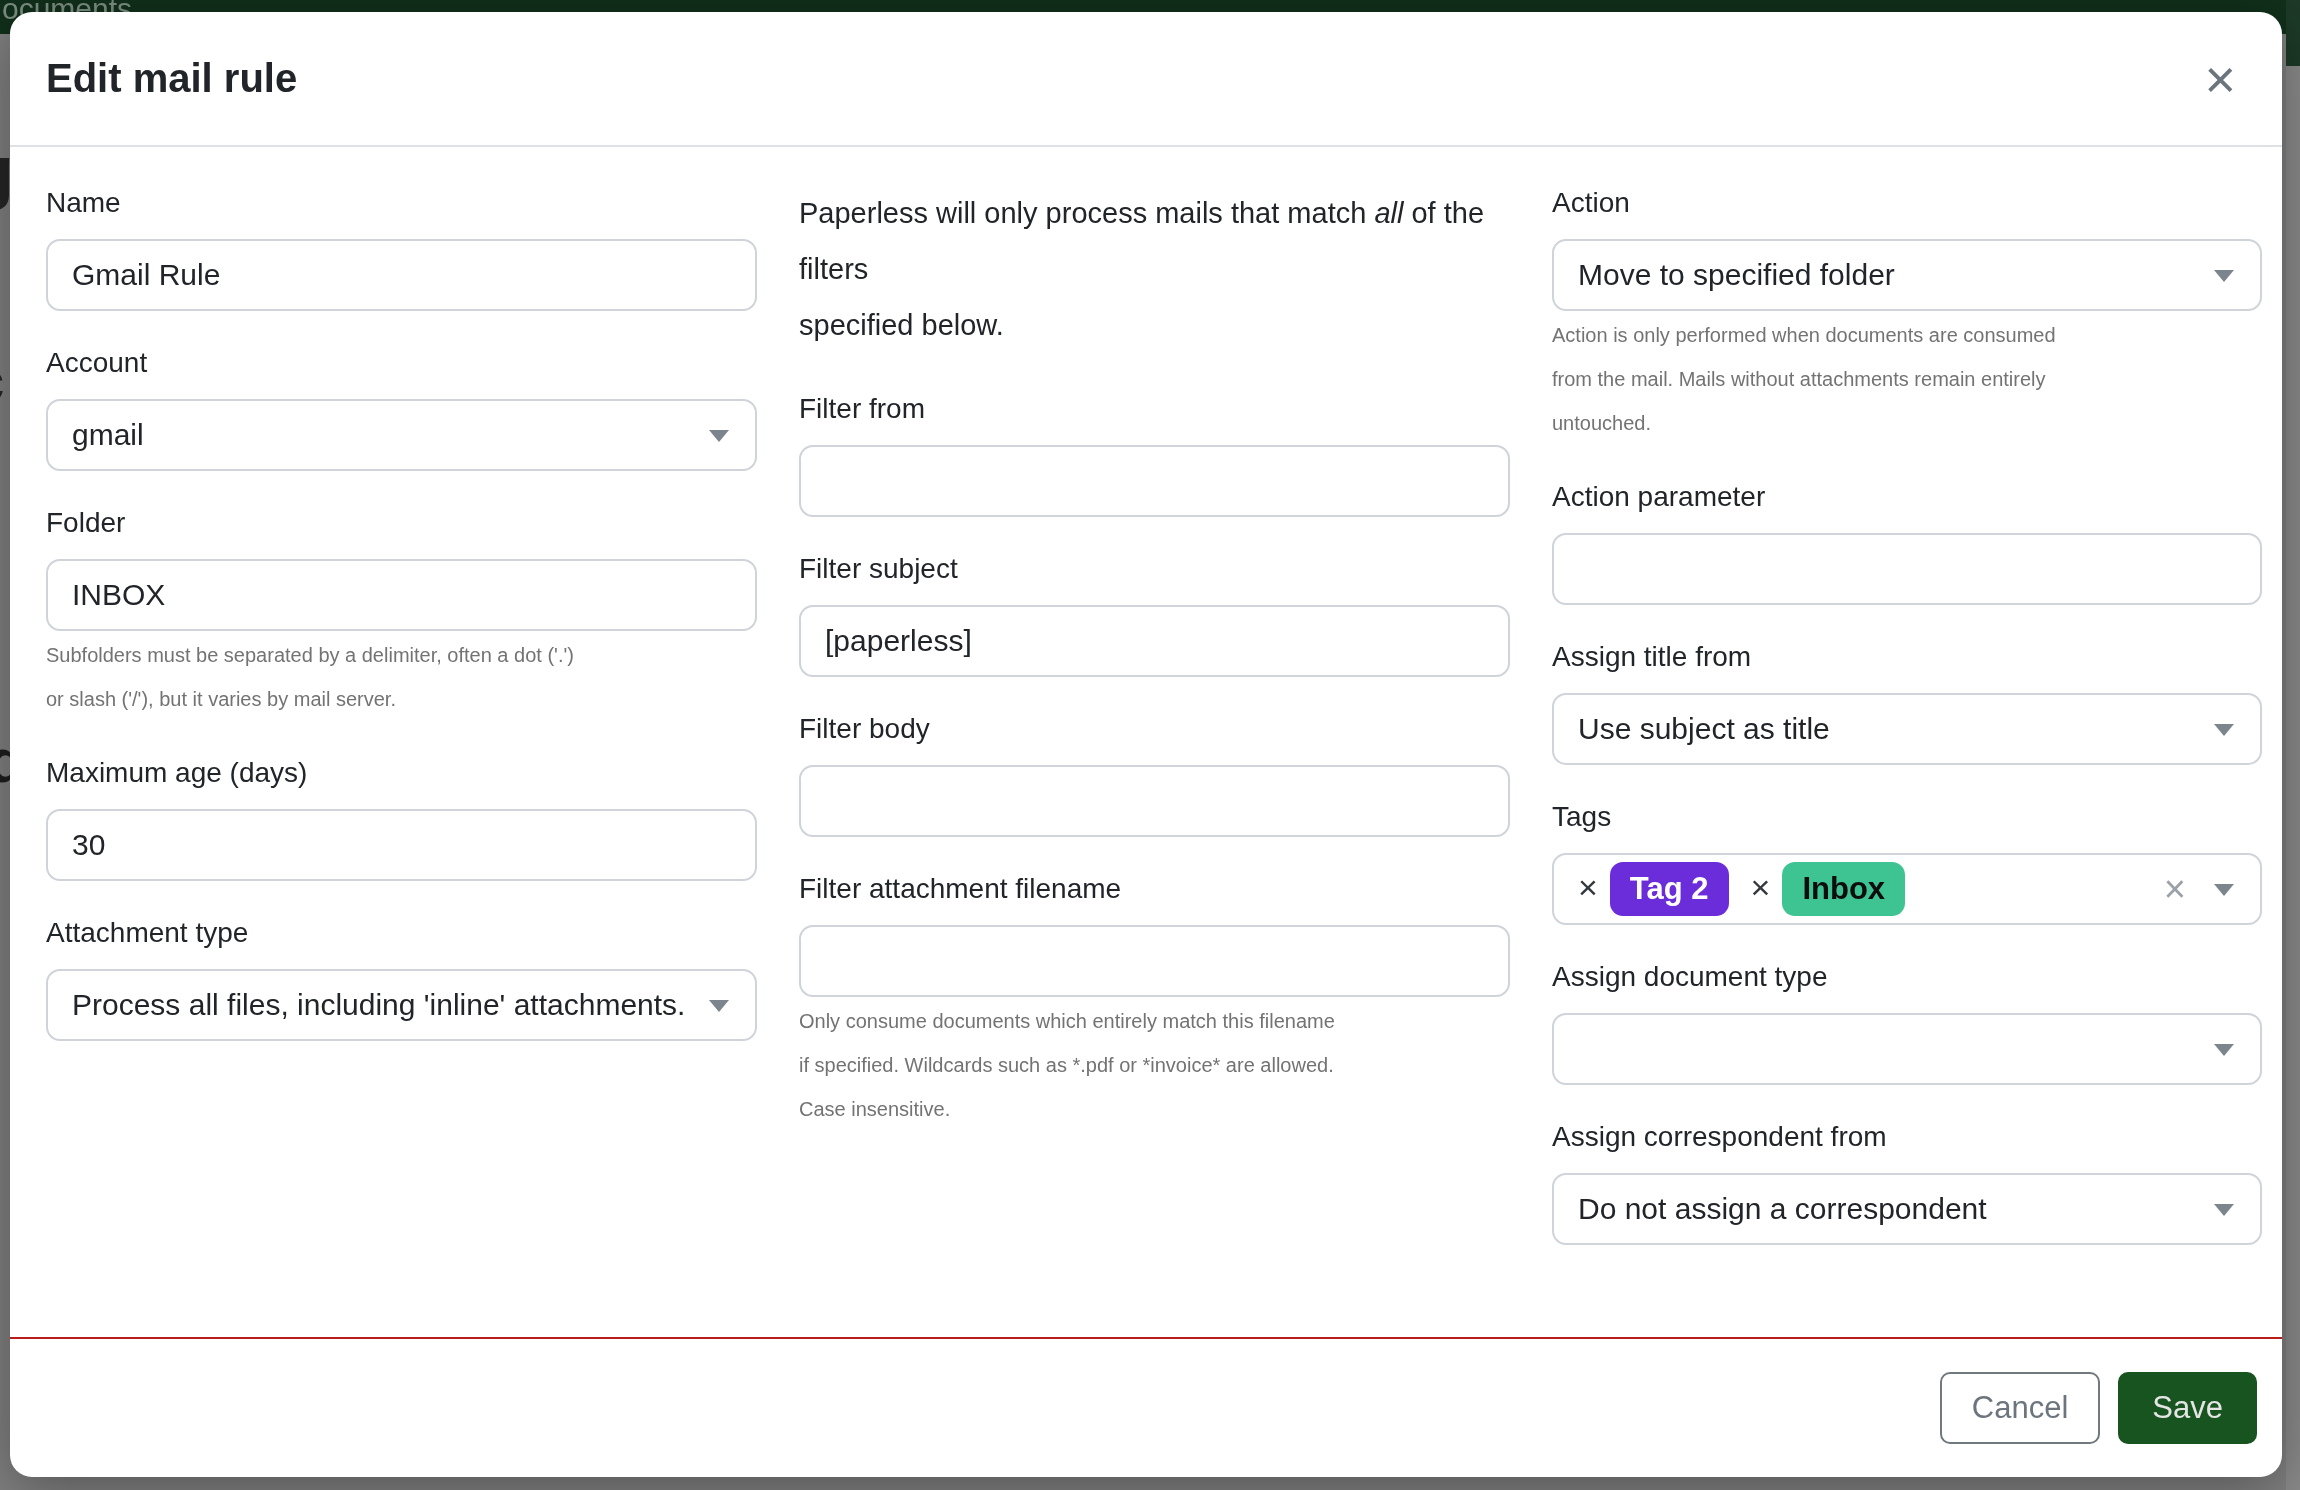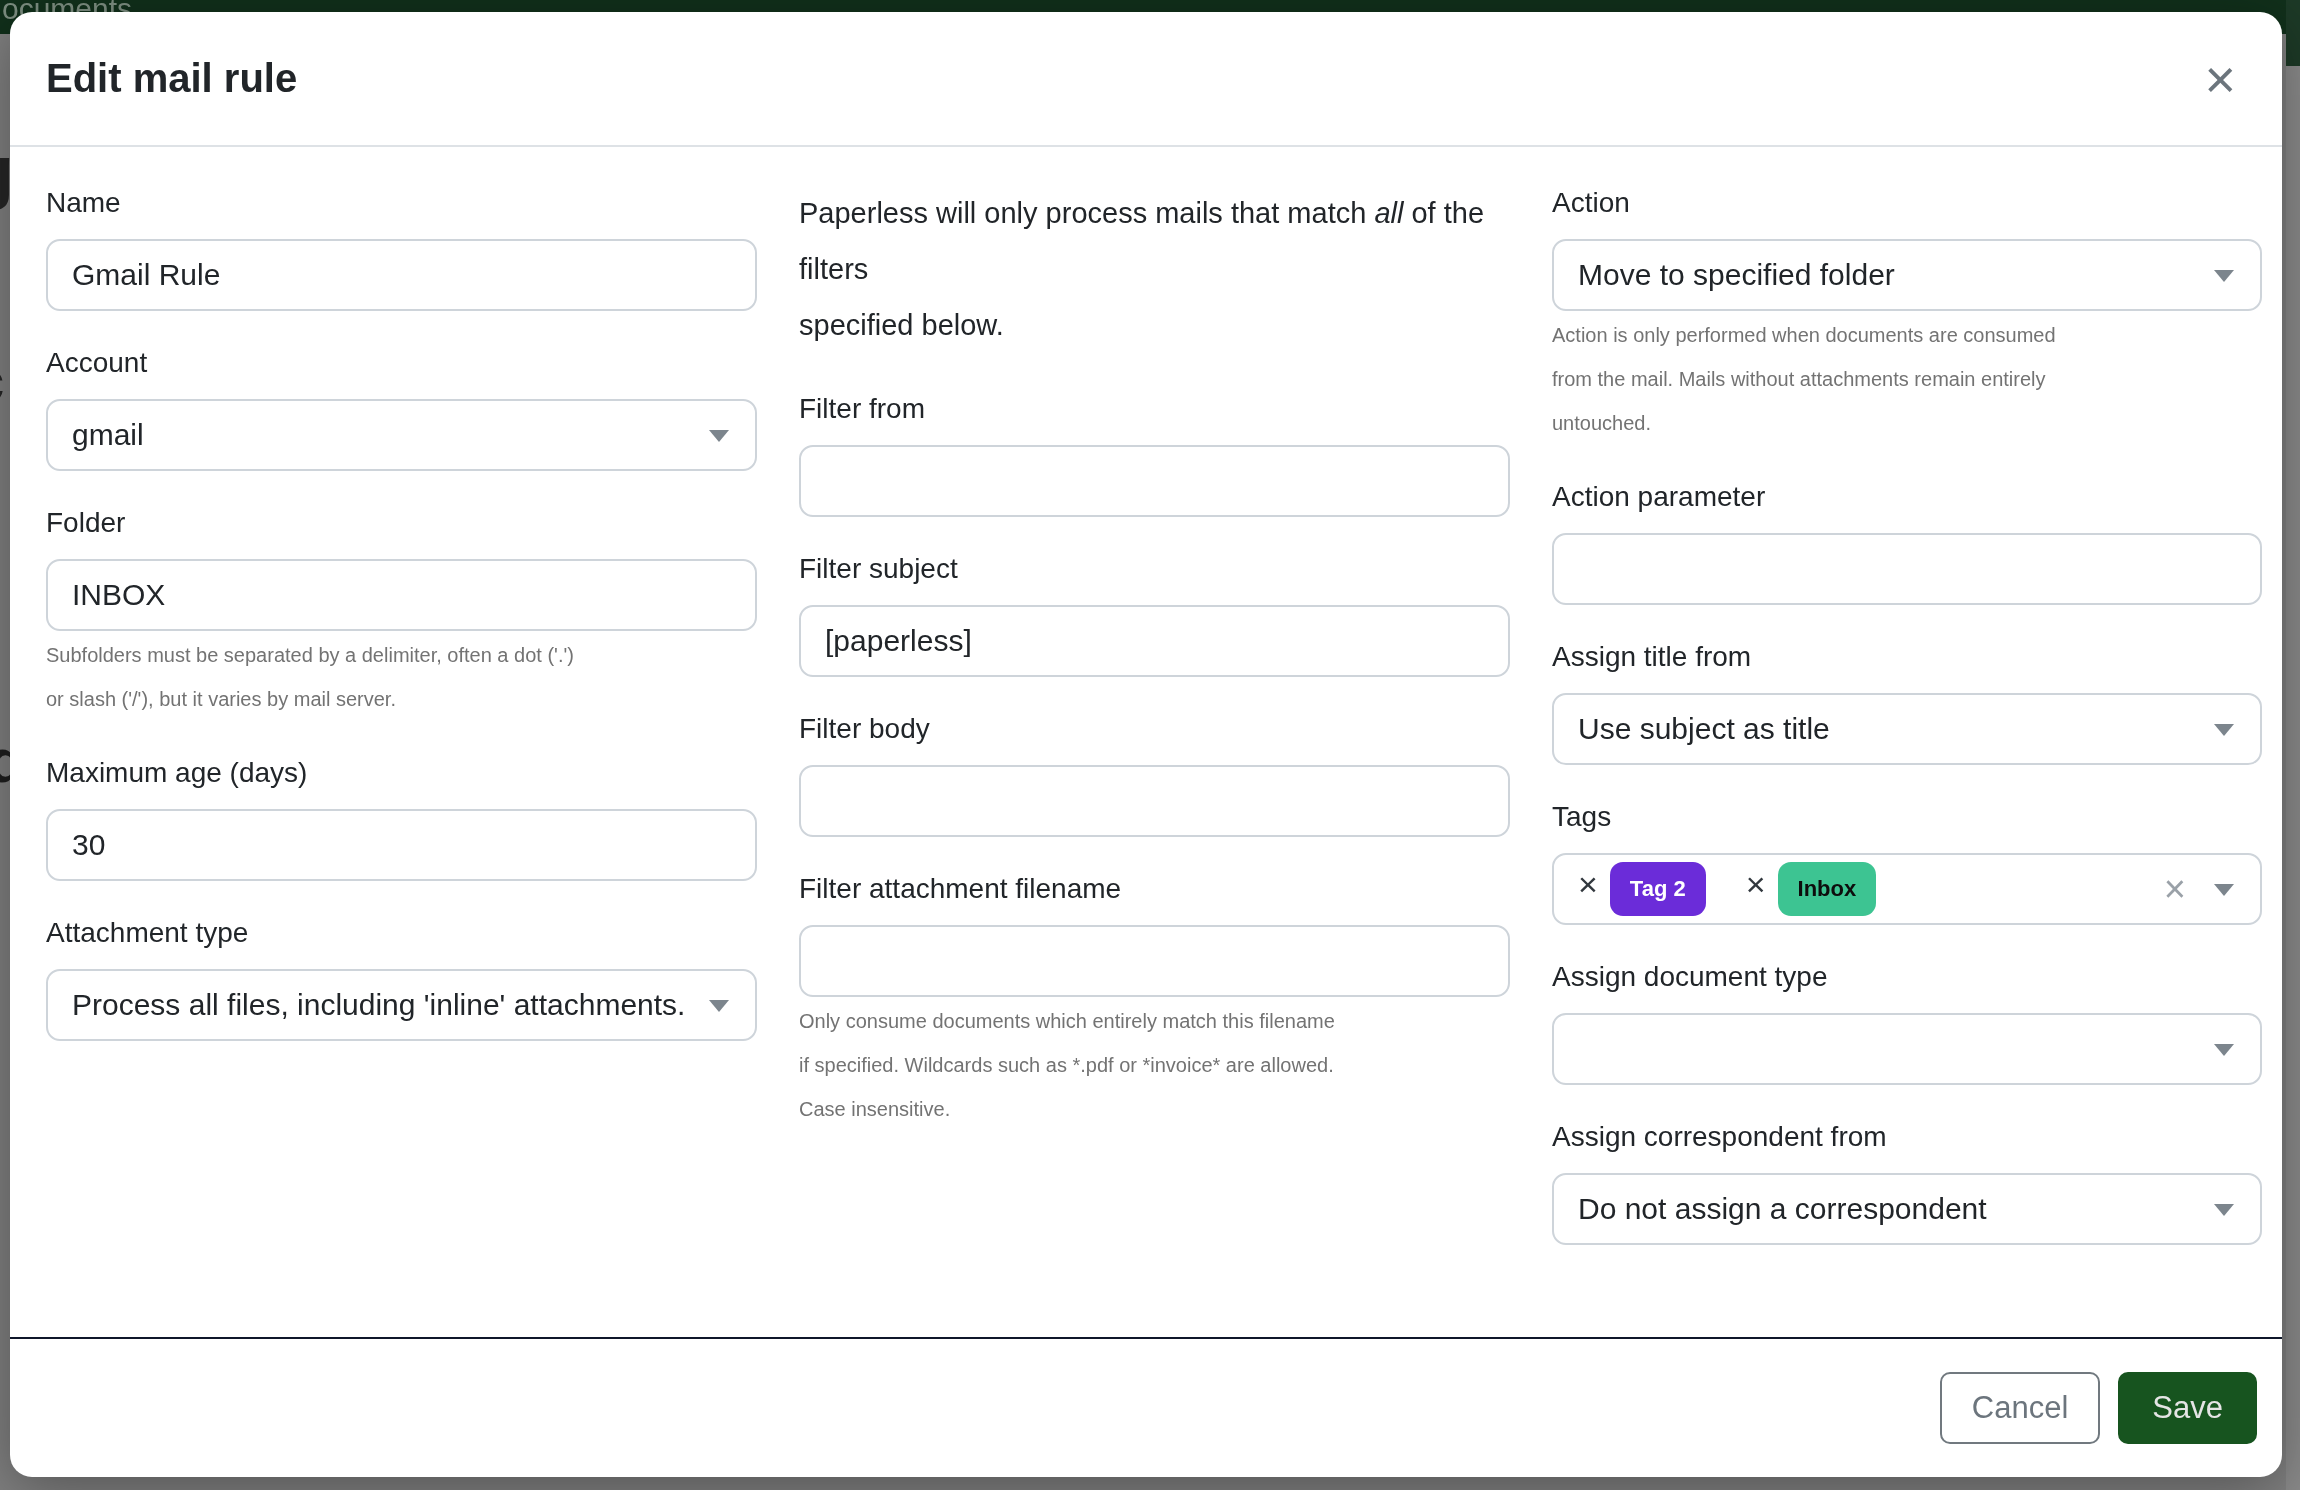--- a/index.html
+++ b/index.html
@@ -71,30 +71,30 @@
   .intro{
     font-size:29px;line-height:56px;color:#212529;margin:2px 0 36px 0;
   }
   
   .tags-box{padding-right:120px;}
   .tag-remove{
     font-size:34px;color:#32383e;margin-right:12px;font-weight:400;cursor:pointer;
   }
   .tag-chip{
     display:inline-flex;align-items:center;height:54px;padding:0 20px;
-    border-radius:13px;font-size:22px;font-weight:700;margin-right:40px;
+    border-radius:13px;font-size:31px;font-weight:700;margin-right:22px;
     cursor:pointer;
   }
   .tags-clear{
     position:absolute;right:74px;top:50%;transform:translateY(-50%);
     font-size:38px;font-weight:300;color:#9aa1a8;cursor:pointer;line-height:1;
   }
   
   .modal-footer{
-    flex:0 0 140px;border-top:2px solid #0f172a;
+    flex:0 0 140px;border-top:2px solid #b91c1c;
     display:flex;align-items:center;justify-content:flex-end;
     padding:0 25px 0 0;gap:18px;box-sizing:border-box;
   }
   .btn{
     height:72px;border-radius:10px;font-size:31px;cursor:pointer;
     font-family:"Liberation Sans", sans-serif;
     display:inline-flex;align-items:center;justify-content:center;
   }
   .btn-cancel{
     background:#ffffff;border:2px solid #71797f;color:#6c757d;padding:0 30px;

